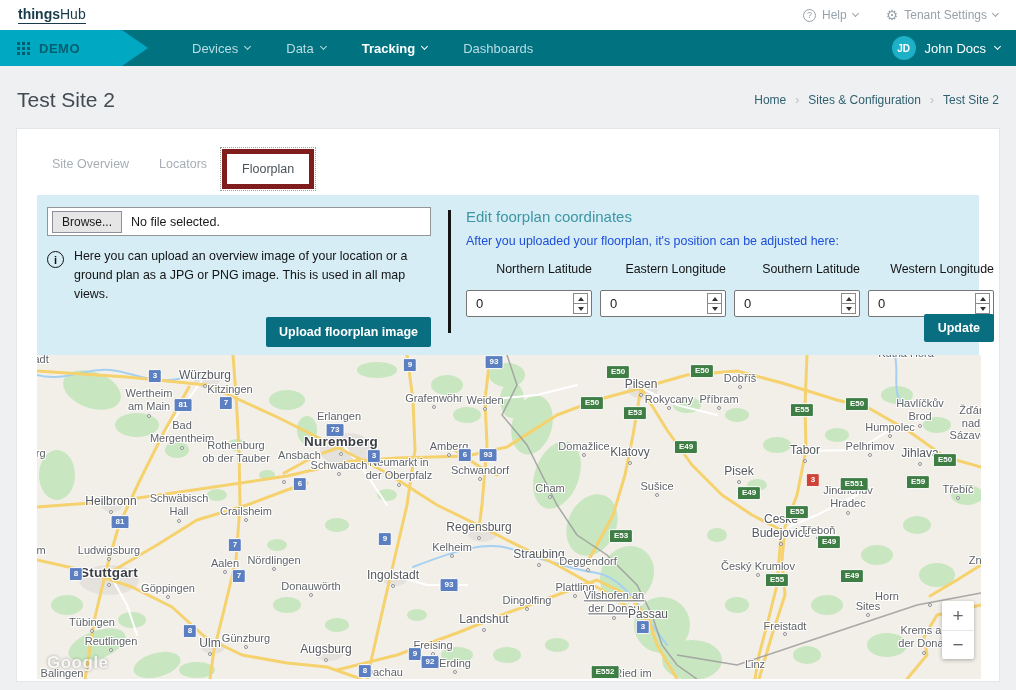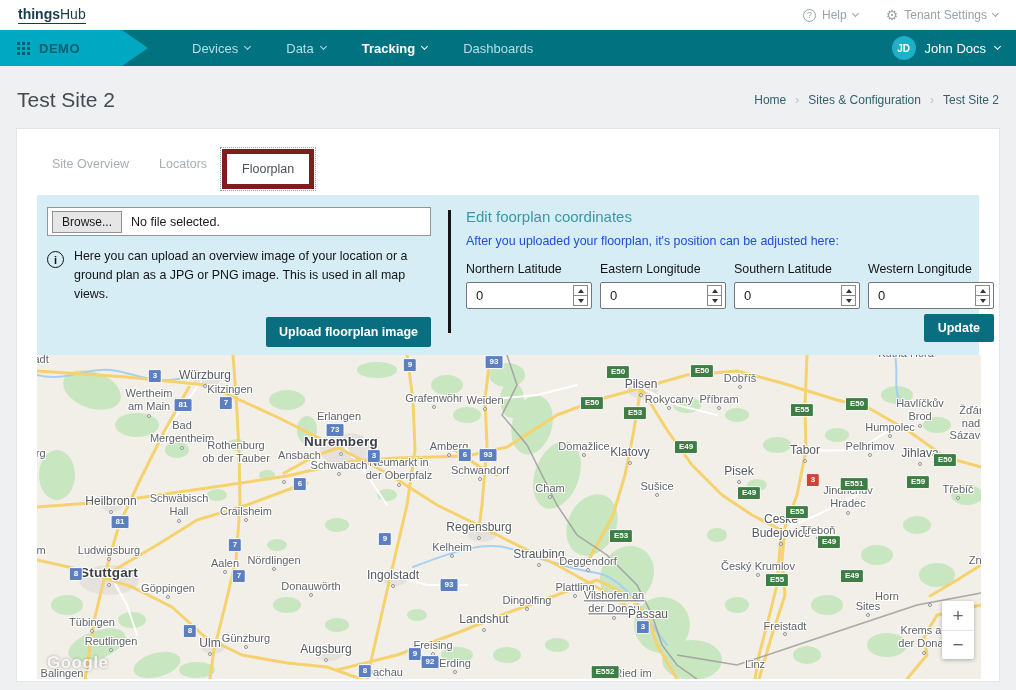--- a/index.html
+++ b/index.html
@@ -54,21 +54,21 @@
   .btn { background:#086e80; color:#fff; border:none; font-weight:700; font-size:12.5px; padding:8px 13px; border-radius:2px; font-family:"Liberation Sans",sans-serif; cursor:pointer; }
   .upload-row { text-align:right; margin-top:12px; }
 
   .vdivider { width:3px; background:#141414; margin:3px 15px 10px 17px; flex:none; }
 
   .panel-right { flex:1; position:relative; }
   .coord-title { font-size:15px; color:#3d96a3; margin:1px 0 9px; font-weight:400; }
   .coord-helper { font-size:12.4px; color:#1d4ed8; margin-bottom:14px; }
   .fields { display:flex; gap:8px; }
   .field { width:126px; }
-  .flabel { font-size:12.4px; color:#141414; margin-bottom:6px; }
+  .flabel { font-size:12.4px; color:#141414; margin-bottom:14px;text-align:right; }
   .numinput { background:#fff; border:1px solid #767676; height:27px; display:flex; align-items:center; border-radius:2px; }
   .numinput input { border:none; outline:none; flex:1; width:50px; font-size:13px; color:#1a1a1a; padding-left:9px; font-family:"Liberation Sans",sans-serif; background:transparent; }
   .spinner { width:15px; height:21px; border:1px solid #8a8a8a; margin-right:3px; display:flex; flex-direction:column; }
   .spin { flex:1; display:flex; align-items:center; justify-content:center; cursor:pointer; background:#fff; }
   .spin.up::before { content:""; border-left:3px solid transparent; border-right:3px solid transparent; border-bottom:4px solid #333; }
   .spin.down::before { content:""; border-left:3px solid transparent; border-right:3px solid transparent; border-top:4px solid #333; }
   .spin + .spin { border-top:1px solid #8a8a8a; }
   .update-row { position:absolute; right:0; bottom:1px; }
   .update-row .btn { padding:7px 14px; }
 

